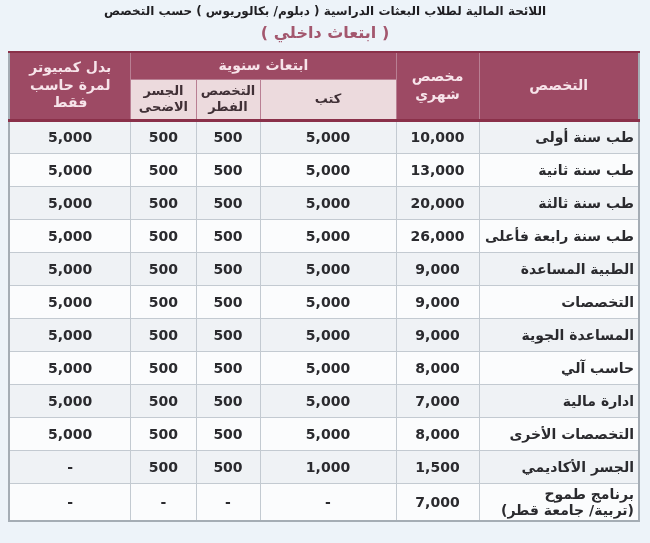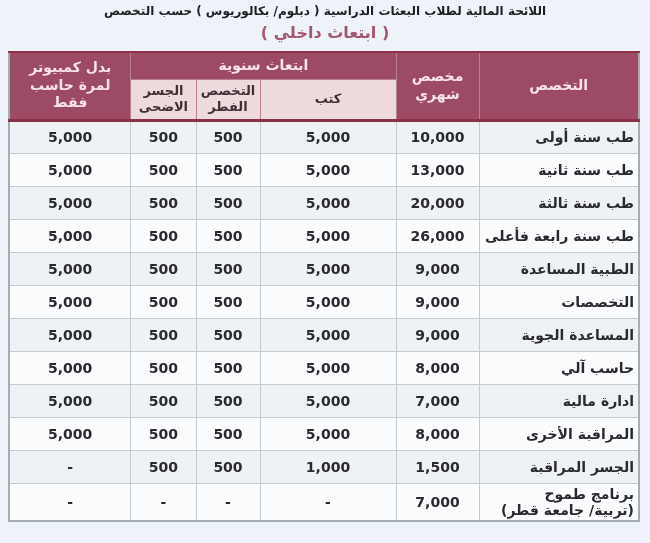--- a/index.html
+++ b/index.html
@@ -186,29 +186,29 @@
       </tr>
       <tr class="odd">
         <td class="spec">ادارة مالية</td>
         <td>7,000</td>
         <td>5,000</td>
         <td>500</td>
         <td>500</td>
         <td>5,000</td>
       </tr>
       <tr class="even">
-        <td class="spec">المراقبة الأخرى</td>
+        <td class="spec">التخصصات الأخرى</td>
         <td>8,000</td>
         <td>5,000</td>
         <td>500</td>
         <td>500</td>
         <td>5,000</td>
       </tr>
       <tr class="odd">
-        <td class="spec">الجسر المراقبة</td>
+        <td class="spec">الجسر الأكاديمي</td>
         <td>1,500</td>
         <td>1,000</td>
         <td>500</td>
         <td>500</td>
         <td>-</td>
       </tr>
       <tr class="even">
         <td class="spec">برنامج طموح
 (تربية/ جامعة قطر)</td>
         <td>7,000</td>

